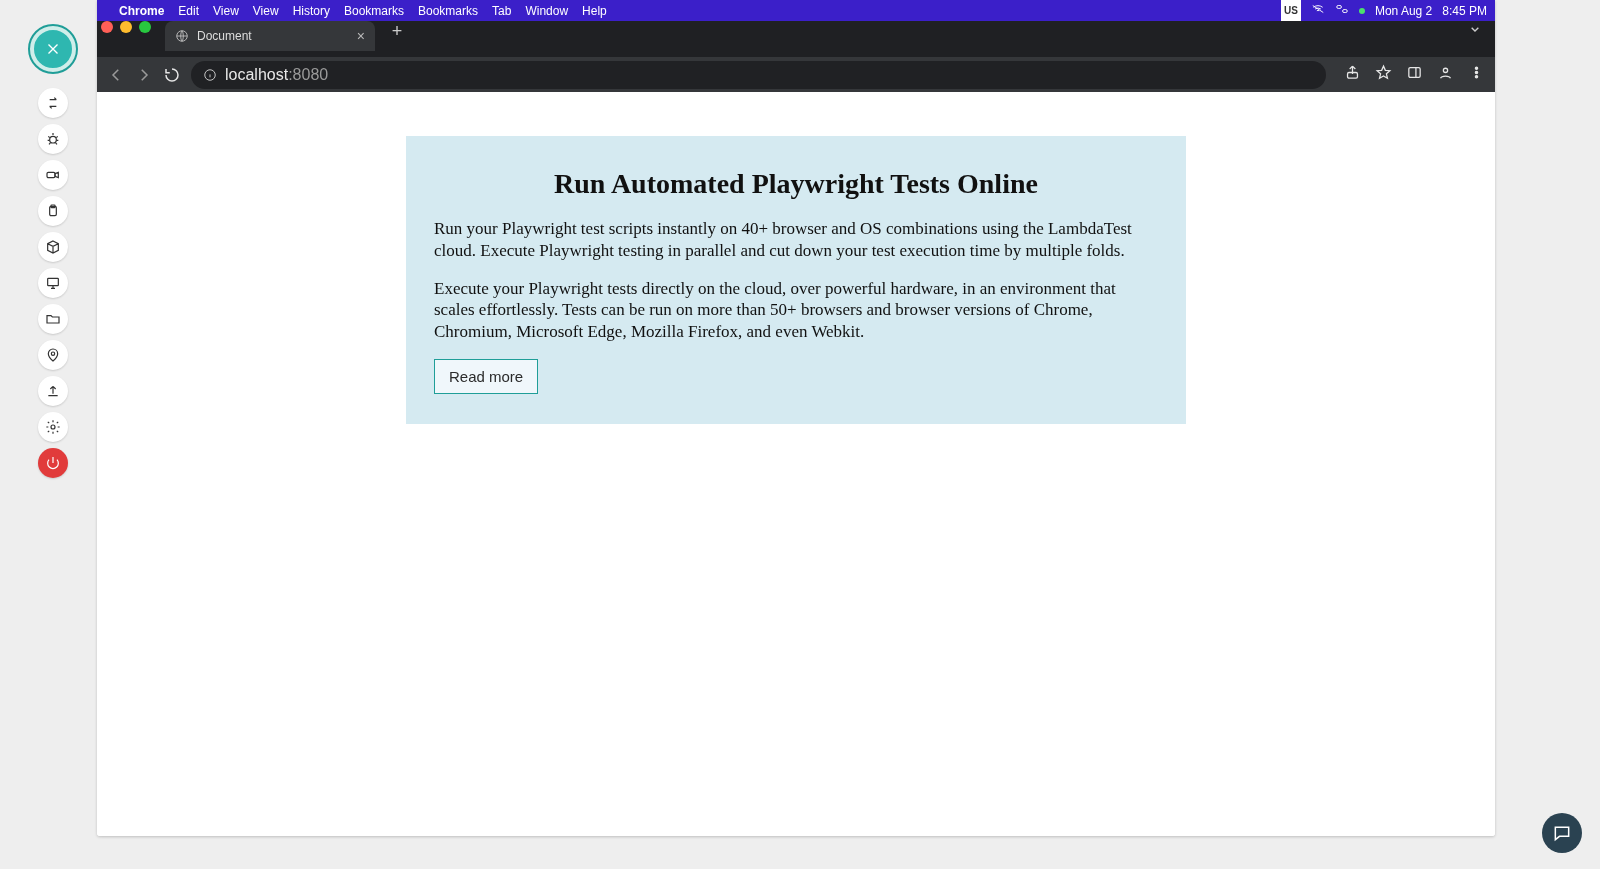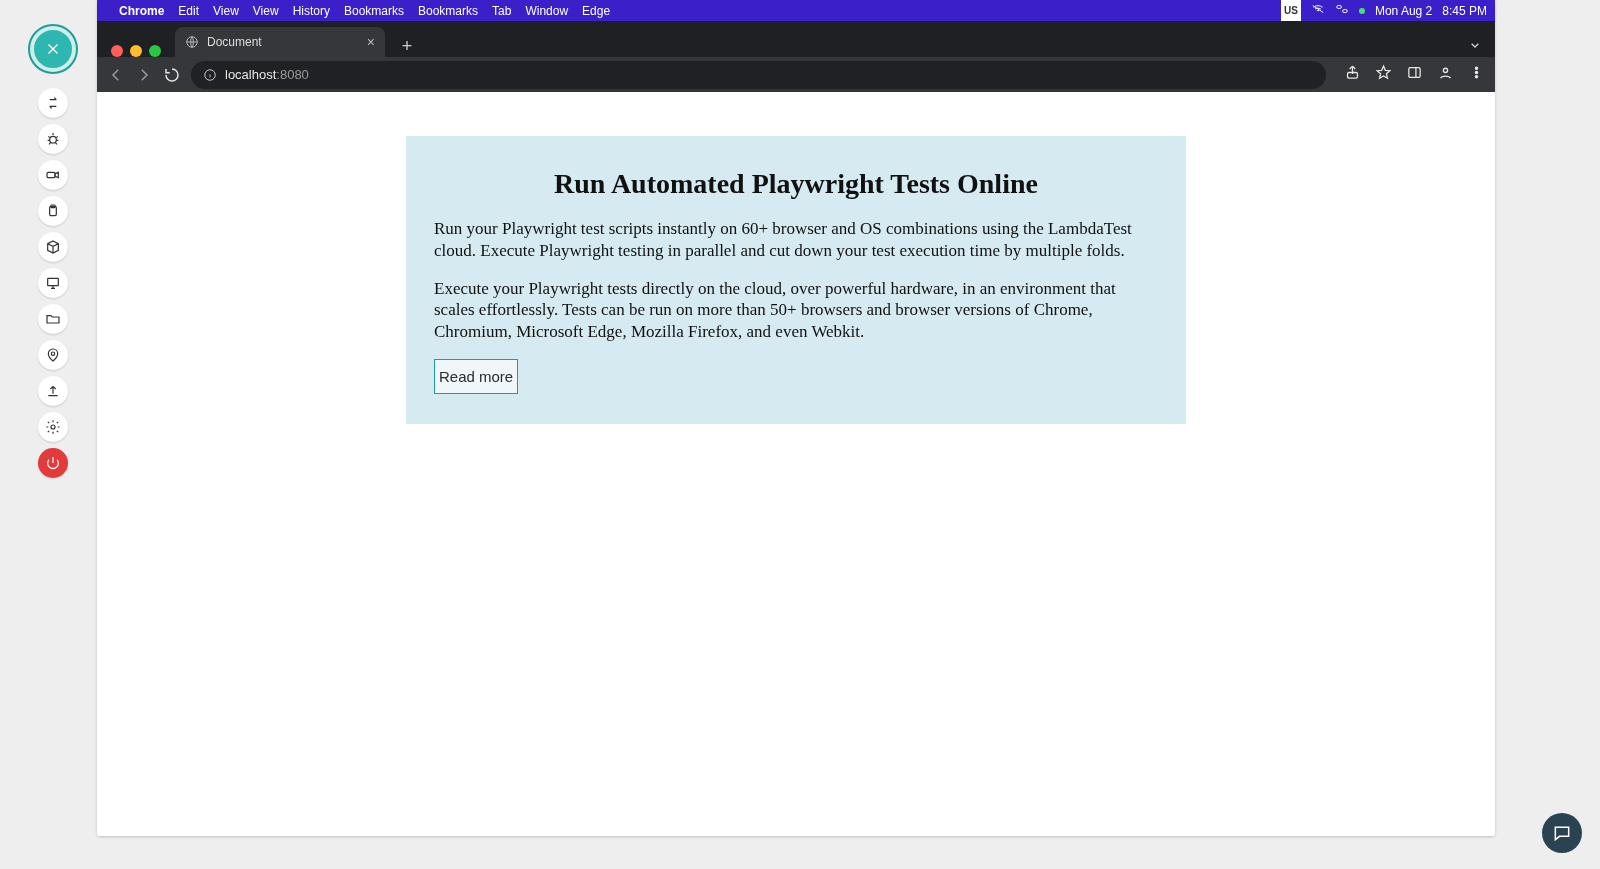--- a/index.html
+++ b/index.html
@@ -21,49 +21,49 @@
 .mac-menubar { height:21px; background:#3b1fc9; color:#fff; font-size:12px; display:flex; align-items:center; padding:0 8px; justify-content:space-between;}
 .mac-left { display:flex; align-items:center; gap:14px;}
 .mac-left .apple { font-size:13px; }
 .mac-left .item { white-space:nowrap;}
 .mac-left .item.bold { font-weight:600;}
 .mac-right { display:flex; align-items:center; gap:10px; font-size:12px;}
 .mac-right .us-badge { background:#fff; color:#333; border-radius:3px; font-size:10px; font-weight:700; padding:14px 3px;}
 .mac-right svg { width:14px; height:14px; stroke:#fff; fill:none; stroke-width:1.6;}
 .mac-right .dot-green { width:6px; height:6px; border-radius:50%; background:#4be06d;}
 
-.tabstrip { height:36px; background:#1f2023; display:flex; align-items:flex-end; padding-left:14px; position:relative;}
+.tabstrip { height:36px; background:#1f2023; display:flex; align-items:flex-start; padding-left:4px; position:relative;}
 .traffic { display:flex; gap:7px; margin-right:14px;}
 .tl { width:12px; height:12px; border-radius:50%; }
 .tl.red{background:#ff5f57;} .tl.yellow{background:#febc2e;} .tl.green{background:#28c840;}
 .tab { background:#35373a; height:30px; border-radius:8px 8px 0 0; display:flex; align-items:center; color:#ddd; font-size:12px; padding:0 10px; gap:8px; min-width:210px;}
 .tab .globe { display:inline-flex;}
 .tab .globe svg { width:14px;height:14px; stroke:#bbb; fill:none; stroke-width:1.6;}
 .tab .close-x { margin-left:auto; color:#bbb; font-size:14px; cursor:pointer;}
 .newtab { color:#ccc; font-size:18px; margin-left:10px; width:24px; text-align:center; cursor:pointer;}
 .tab-chevron { position:absolute; right:12px; color:#ccc;}
 .tab-chevron svg{width:16px;height:16px;stroke:#ccc;fill:none;stroke-width:2;}
 
 .toolbar { height:35px; background:#35373a; display:flex; align-items:center; padding:0 10px; gap:10px;}
 .tb-icon { width:18px; height:18px; color:#9a9a9a; display:flex; align-items:center; justify-content:center;}
 .tb-icon svg{width:18px;height:18px;stroke:currentColor;fill:none;stroke-width:2;}
 .tb-icon.active{ color:#e6e6e6;}
-.omnibox { flex:1; background:#202124; border-radius:16px; height:28px; display:flex; align-items:center; padding:0 12px; gap:8px; color:#cfcfcf; font-size:13px;}
+.omnibox { flex:1; background:#202124; border-radius:16px; height:28px; display:flex; align-items:center; padding:0 12px; gap:8px; color:#cfcfcf; font-size:16px;}
 .omnibox .info { display:flex;}
 .omnibox .info svg{width:14px;height:14px;stroke:#cfcfcf;fill:none;stroke-width:1.6;}
 .omnibox .host{ color:#e8e8e8;}
 .omnibox .port{ color:#9a9a9a;}
 .toolbar-right { display:flex; align-items:center; gap:14px; color:#e6e6e6; margin-left:8px;}
 .toolbar-right svg{width:17px;height:17px;stroke:currentColor;fill:none;stroke-width:1.8;}
 
 .viewport { position:absolute; top:92px; bottom:0; left:0; right:0; background:#ffffff; overflow:auto;}
 .card { width:780px; margin:44px auto 0 auto; background:#d5eaf1; padding:26px 28px 30px 28px;}
 .card h1 { font-family: Georgia, 'Times New Roman', serif; font-weight:700; text-align:center; font-size:28px; color:#111; margin:6px 0 18px 0;}
 .card p { font-family: Georgia, 'Times New Roman', serif; font-size:17px; line-height:1.28; color:#111; margin-bottom:16px;}
-.read-more { display:inline-block; background:#f0f7fb; border:1.5px solid #1f9e98; padding:8px 4px; font-size:15px; color:#2b2b2b; font-family: Arial, sans-serif; cursor:pointer;}
+.read-more { display:inline-block; background:#f0f7fb; border:1.5px solid #1f9e98; padding:8px 14px; font-size:15px; color:#2b2b2b; font-family: Arial, sans-serif; cursor:pointer;}
 
 .chat-bubble { position:absolute; right:18px; bottom:16px; width:40px; height:40px; border-radius:50%; background:#2a4251; display:flex; align-items:center; justify-content:center;}
 .chat-bubble svg{width:20px;height:20px;stroke:#fff;fill:none;stroke-width:1.8;}
 </style>
 </head>
 <body>
 <div class="stage">
 
 <div class="left-rail">
   <div class="rail-btn close-big">
@@ -142,21 +142,21 @@
       <span class="apple"></span>
       <span class="item bold">Chrome</span>
       <span class="item">Edit</span>
       <span class="item">View</span>
       <span class="item">View</span>
       <span class="item">History</span>
       <span class="item">Bookmarks</span>
       <span class="item">Bookmarks</span>
       <span class="item">Tab</span>
       <span class="item">Window</span>
-      <span class="item">Edge</span>
+      <span class="item">Help</span>
     </div>
     <div class="mac-right">
       <span class="us-badge">US</span>
       <span><svg viewBox="0 0 24 24">
               <path d="M4 9a14 14 0 0116 0M7 12a9 9 0 0110 0M10 15a4 4 0 014 0M3 6l18 12"></path>
             </svg></span>
       <span><svg viewBox="0 0 24 24">
               <rect x="3" y="6" width="8" height="5" rx="2.5"></rect>
               <rect x="13" y="13" width="8" height="5" rx="2.5"></rect>
             </svg></span>
@@ -234,21 +234,21 @@
               <circle cx="12" cy="6" r="1.6" fill="currentColor"></circle>
               <circle cx="12" cy="12" r="1.6" fill="currentColor"></circle>
               <circle cx="12" cy="18" r="1.6" fill="currentColor"></circle>
             </svg></span>
     </div>
   </div>
 
   <div class="viewport">
     <div class="card">
       <h1>Run Automated Playwright Tests Online</h1>
-      <p>Run your Playwright test scripts instantly on 60+ browser and OS combinations using the LambdaTest cloud. Execute Playwright testing in parallel and cut down your test execution time by multiple folds.</p>
+      <p>Run your Playwright test scripts instantly on 40+ browser and OS combinations using the LambdaTest cloud. Execute Playwright testing in parallel and cut down your test execution time by multiple folds.</p>
       <p>Execute your Playwright tests directly on the cloud, over powerful hardware, in an environment that scales effortlessly. Tests can be run on more than 50+ browsers and browser versions of Chrome, Chromium, Microsoft Edge, Mozilla Firefox, and even Webkit.</p>
       <span class="read-more">Read more</span>
     </div>
   </div>
 
 </div>
 
 <div class="chat-bubble">
   <svg viewBox="0 0 24 24">
         <path d="M4 5h16v11H9l-5 4V5z"></path>

